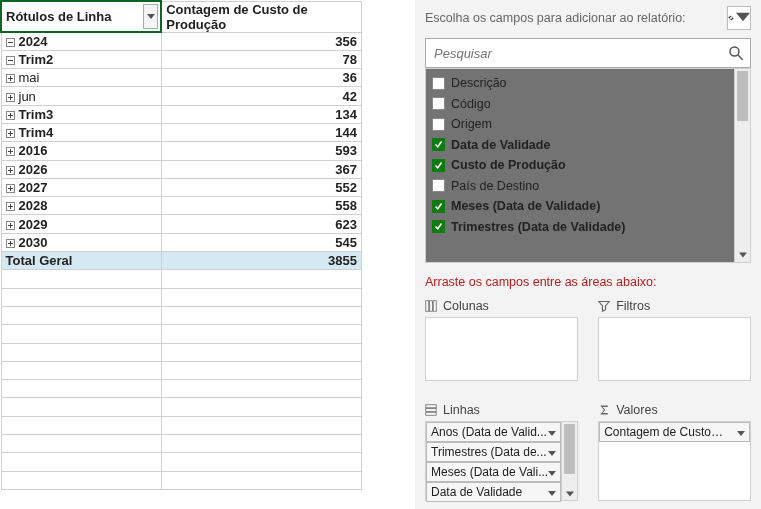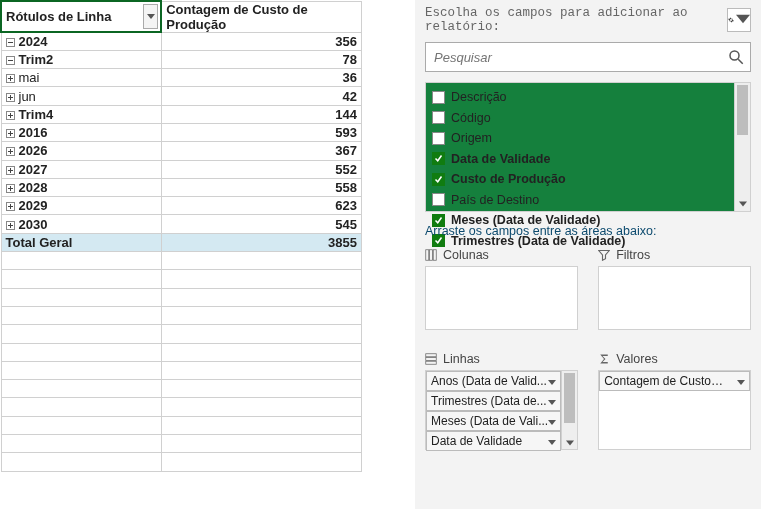--- a/index.html
+++ b/index.html
@@ -24,44 +24,44 @@
   .exp.plus::after { top:1px; bottom:1px; left:3px; width:1px; }
   .ind0 { padding-left: 2px; }
   .ind1 { padding-left: 14px; }
   .ind2 { padding-left: 28px; }
   .pivot td.empty-cell { border:1px solid #d0d0d0; }
   .pivot tr.emptyrow td { height:18.3px; }
 
   
   .pane { flex:1; background:#f3f3f3; display:flex; flex-direction:column; padding:0 10px 0 10px; position:relative;}
   .pane-head { display:flex; align-items:center; justify-content:space-between; padding:6px 0 8px 0; }
-  .pane-head .txt { color:#666; font-size:12.5px;font-family:Liberation Mono, monospace; }
+  .pane-head .txt { color:#666; font-size:12.5px; }
   .gear { width:24px; height:24px; border:1px solid #bbb; background:#fff; display:flex; align-items:center; justify-content:center; cursor:pointer;}
   .gear svg{width:14px;height:14px;}
   .gear .caret{margin-left:2px;}
   
-  .search { position:relative; margin-bottom:10px; }
+  .search { position:relative; }
   .search input { width:100%; height:30px; border:1px solid #aaa; padding:0 30px 0 8px; font-size:13px; font-style:italic; color:#888; background:#fff;}
   .search .mag { position:absolute; right:6px; top:6px; width:18px; height:18px;}
   
-  .field-list { border:1px solid #d0d0d0; background:#15803d; height:130px; display:flex;gap:26px; }
+  .field-list { border:1px solid #d0d0d0; background:#737373; height:195px; display:flex;gap:26px; }
   .field-list .items { flex:1; padding:4px 2px; }
   .field-row { display:flex; align-items:center; height:20.5px; padding-left:4px; cursor:pointer;}
   .cbx { width:13px; height:13px; border:1px solid #888; margin-right:6px; display:flex; align-items:center; justify-content:center; background:#fff;}
   .cbx.chk { background:#107c10; border-color:#107c10; }
   .cbx.chk svg { width:9px;height:9px; }
   .field-row .fl { font-size:12.5px; }
   .field-row.bold .fl { font-weight:bold; }
   .field-list .vscroll { width:16px; background:#eee; border-left:1px solid #d0d0d0; position:relative;}
   .field-list .vscroll .thumb { position:absolute; left:2px; right:2px; top:2px; height:50px; background:#bdbdbd;}
   .field-list .vscroll .arr { position:absolute; left:0; right:0; height:14px; display:flex;align-items:center;justify-content:center;}
   .field-list .vscroll .arr.bot { bottom:0; }
   .field-list .vscroll svg{width:8px;height:6px;}
 
-  .areas-label { color:#0c4a6e; font-size:12.5px; padding:12px 0 6px 0; }
+  .areas-label { color:#b91c1c; font-size:12.5px; padding:12px 0 6px 0; }
   .areas { display:grid; grid-template-columns:1fr 1fr; grid-template-rows:auto auto; gap:0 20px; }
   .area { }
   .area .ahead { display:flex; align-items:center; height:22px; gap:6px; color:#444; font-size:12.5px;}
   .area .abox { background:#fff; border:1px solid #d0d0d0; }
   .abox.tall { height:64px; }
   .abox.short-wrap { display:flex; }
   .abox.short-wrap .inner { flex:1; }
   .abox.short-wrap .vscroll2 { width:16px; background:#eee; border-left:1px solid #d0d0d0; position:relative;}
   .abox.short-wrap .vscroll2 .thumb { position:absolute; left:2px; right:2px; top:2px; bottom:2px; height:50px; background:#bdbdbd;}
   .abox.short-wrap .vscroll2 svg{width:8px;height:6px;}
@@ -109,20 +109,24 @@
         </tr>
         <tr class="sub">
           <td class="lab ind2"><span class="exp plus"></span><span>mai</span></td>
           <td class="val">36</td>
         </tr>
         <tr class="sub">
           <td class="lab ind2"><span class="exp plus"></span><span>jun</span></td>
           <td class="val">42</td>
         </tr>
         <tr>
+          <td class="lab ind1"><span class="exp plus"></span><span>Trim3</span></td>
+          <td class="val">134</td>
+        </tr>
+        <tr>
           <td class="lab ind1"><span class="exp plus"></span><span>Trim4</span></td>
           <td class="val">144</td>
         </tr>
         <tr>
           <td class="lab ind0"><span class="exp plus"></span><span>2016</span></td>
           <td class="val">593</td>
         </tr>
         <tr>
           <td class="lab ind0"><span class="exp plus"></span><span>2026</span></td>
           <td class="val">367</td>

